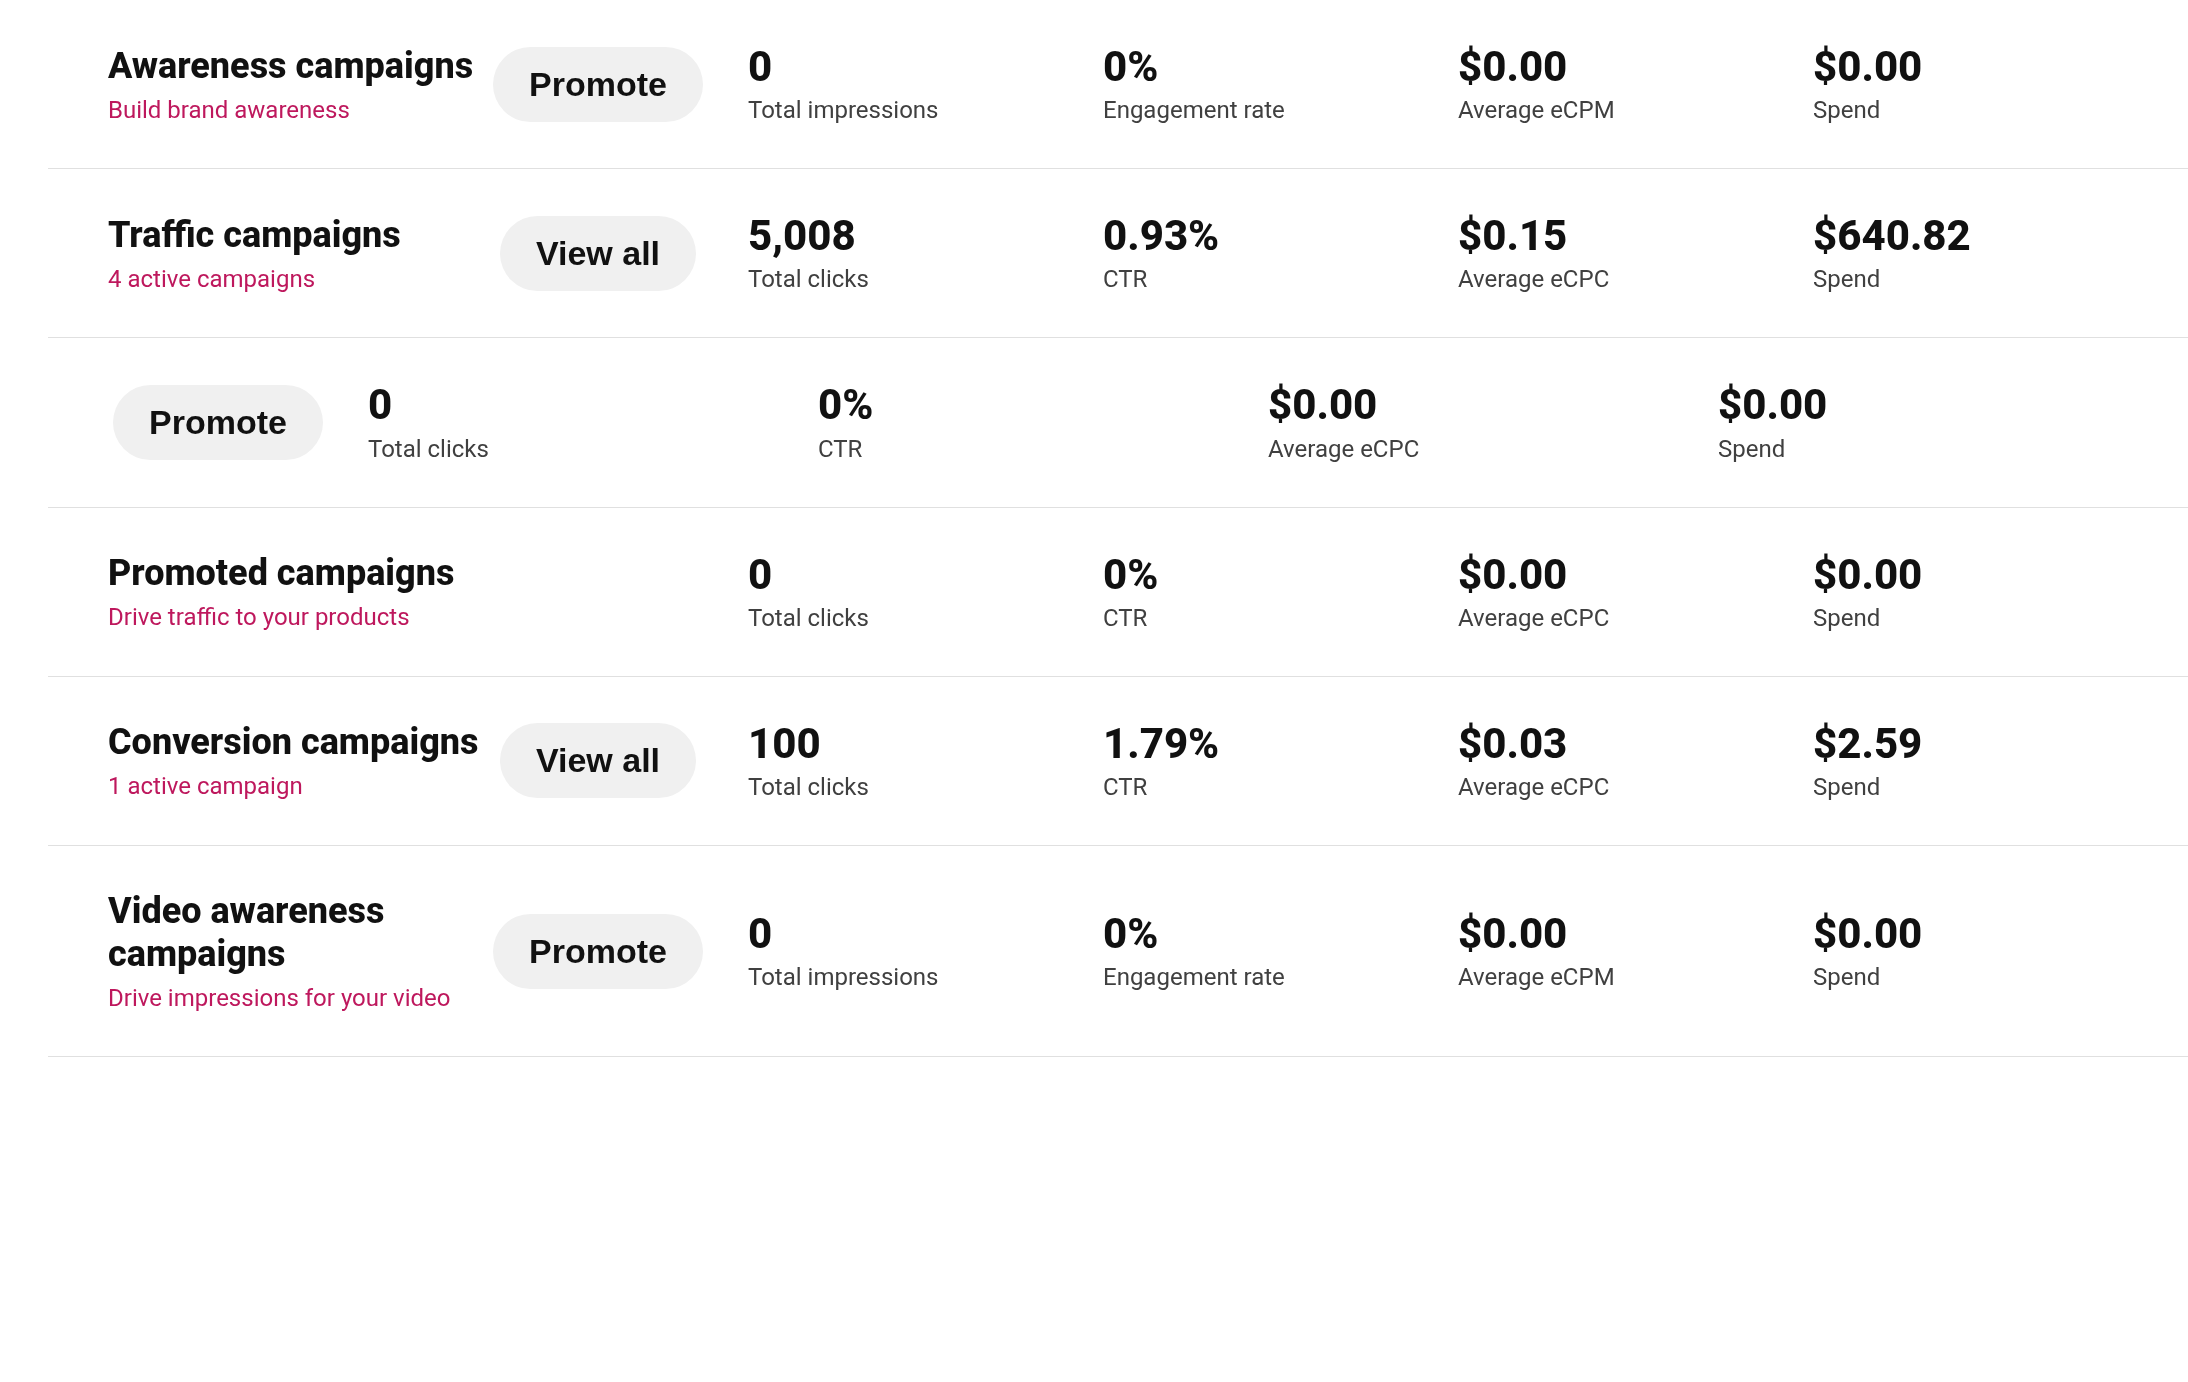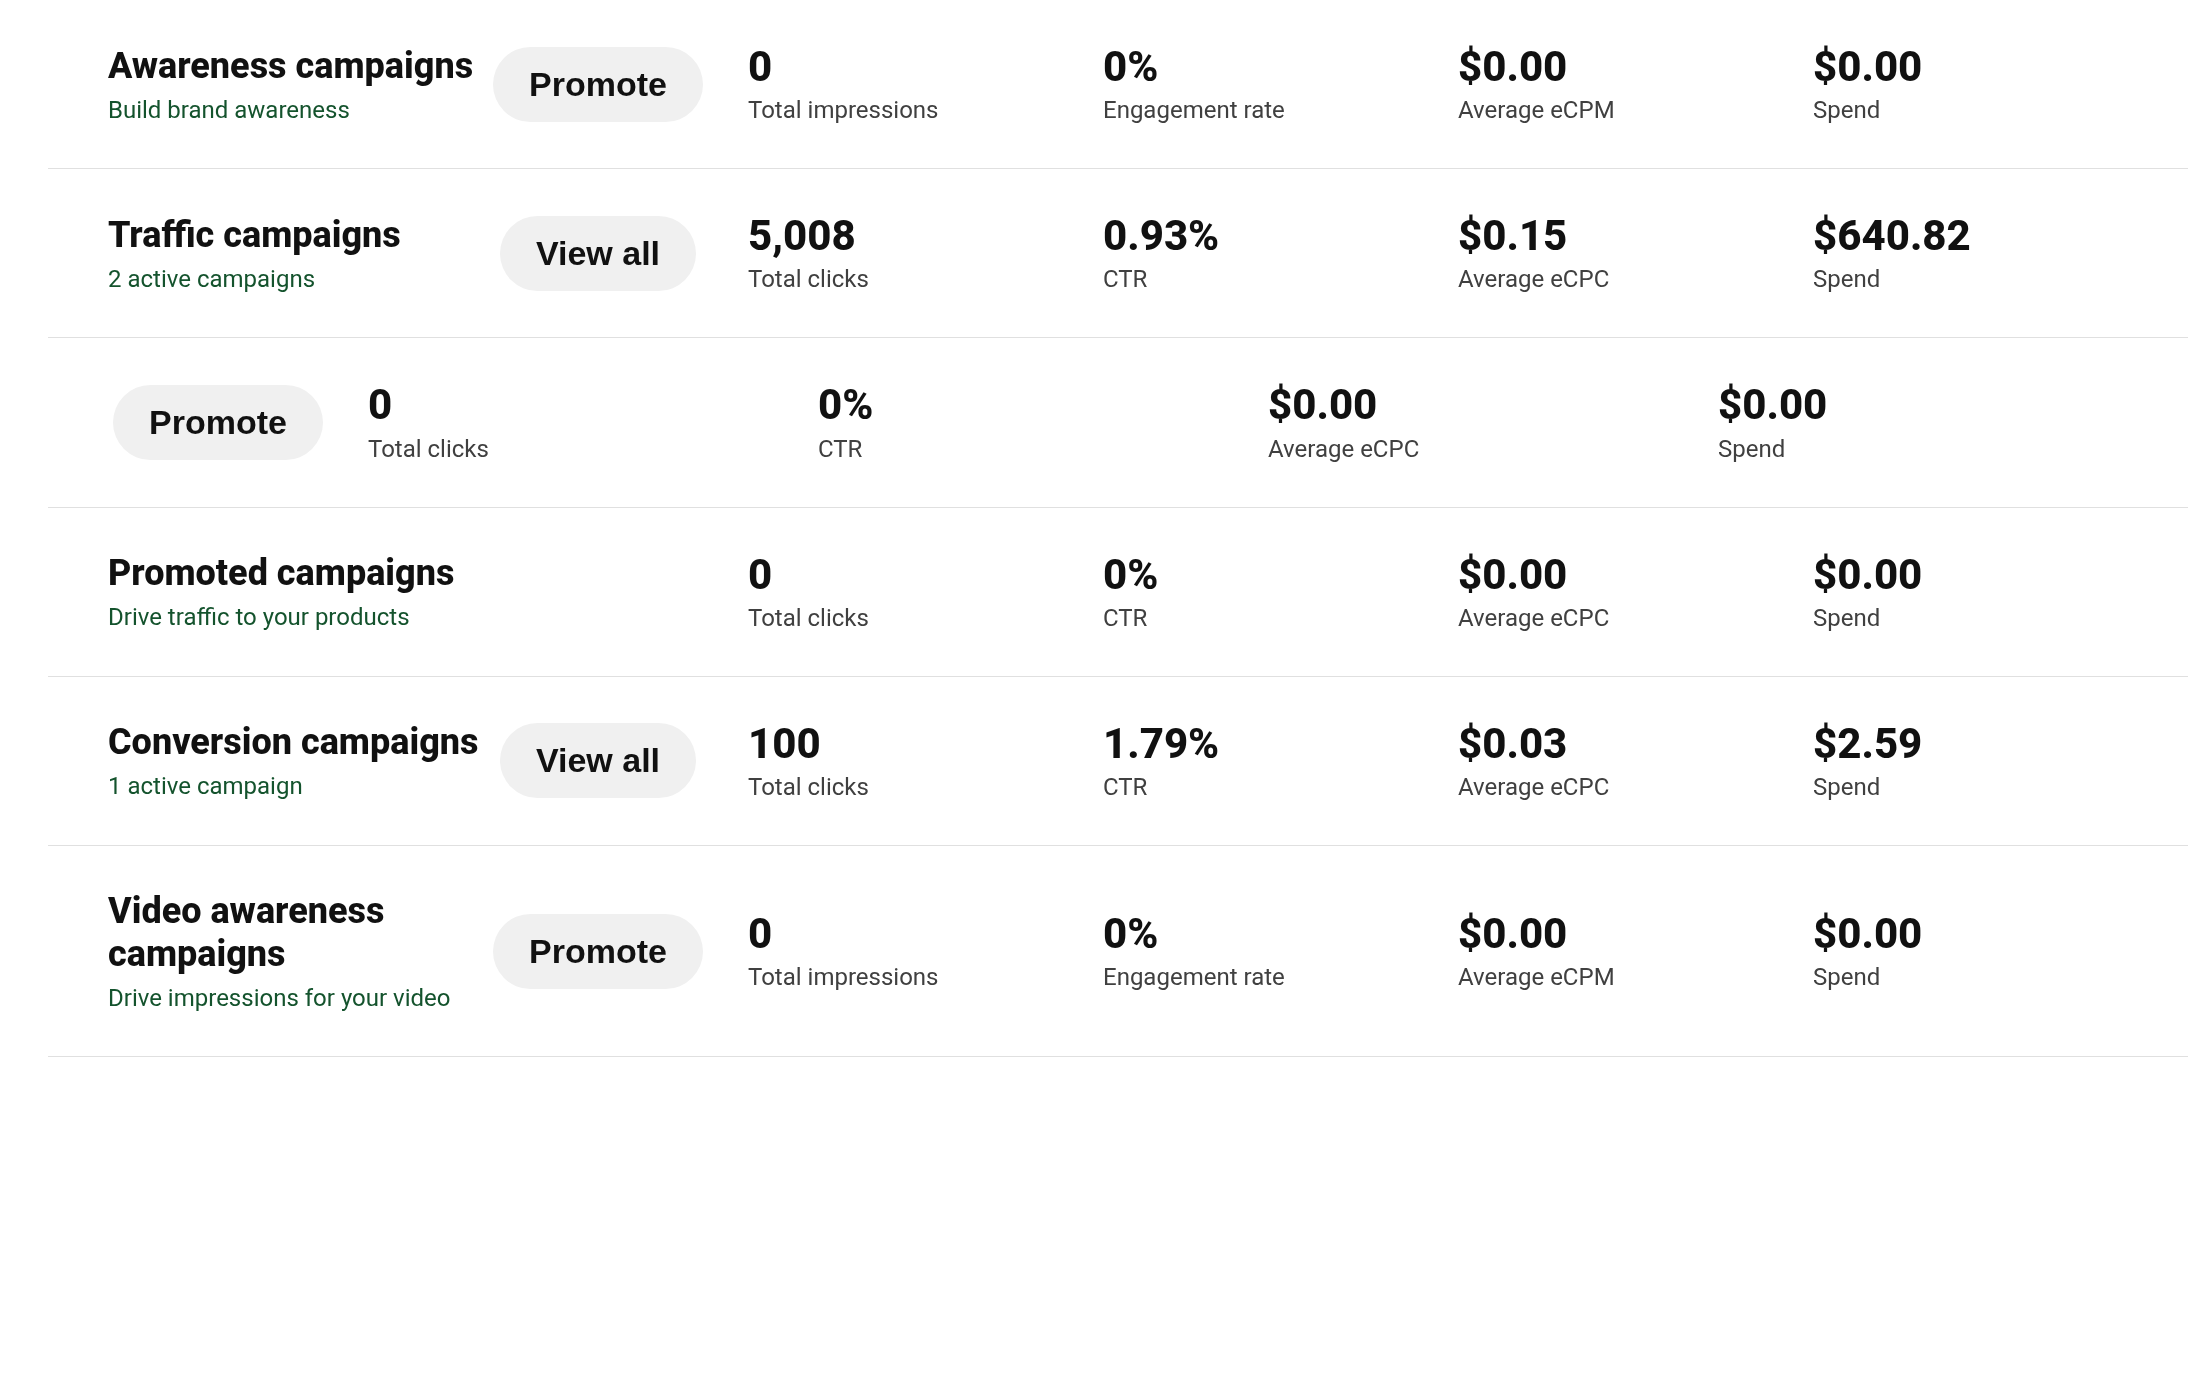--- a/index.html
+++ b/index.html
@@ -38,21 +38,21 @@
     .campaign-name {
       font-size: 36px;
       font-weight: 800;
       color: #111111;
       line-height: 1.2;
       margin-bottom: 8px;
     }
 
     .campaign-subtitle {
       font-size: 24px;
-      color: #14532d;
+      color: #be185d;
       font-weight: 400;
     }
 
     .campaign-action {
       width: 220px;
       min-width: 220px;
       display: flex;
       align-items: center;
       justify-content: center;
       flex-shrink: 0;
@@ -122,21 +122,21 @@
         </div>
         <div class="metric">
           <div class="metric-value">$0.00</div>
           <div class="metric-label">Spend</div>
         </div>
       </div>
     </div>
     <div class="campaign-row">
       <div class="campaign-info">
         <div class="campaign-name">Traffic campaigns</div>
-        <div class="campaign-subtitle">2 active campaigns</div>
+        <div class="campaign-subtitle">4 active campaigns</div>
       </div>
       <div class="campaign-action">
         <button class="action-btn">View all</button>
       </div>
       <div class="campaign-metrics">
         <div class="metric">
           <div class="metric-value">5,008</div>
           <div class="metric-label">Total clicks</div>
         </div>
         <div class="metric">

